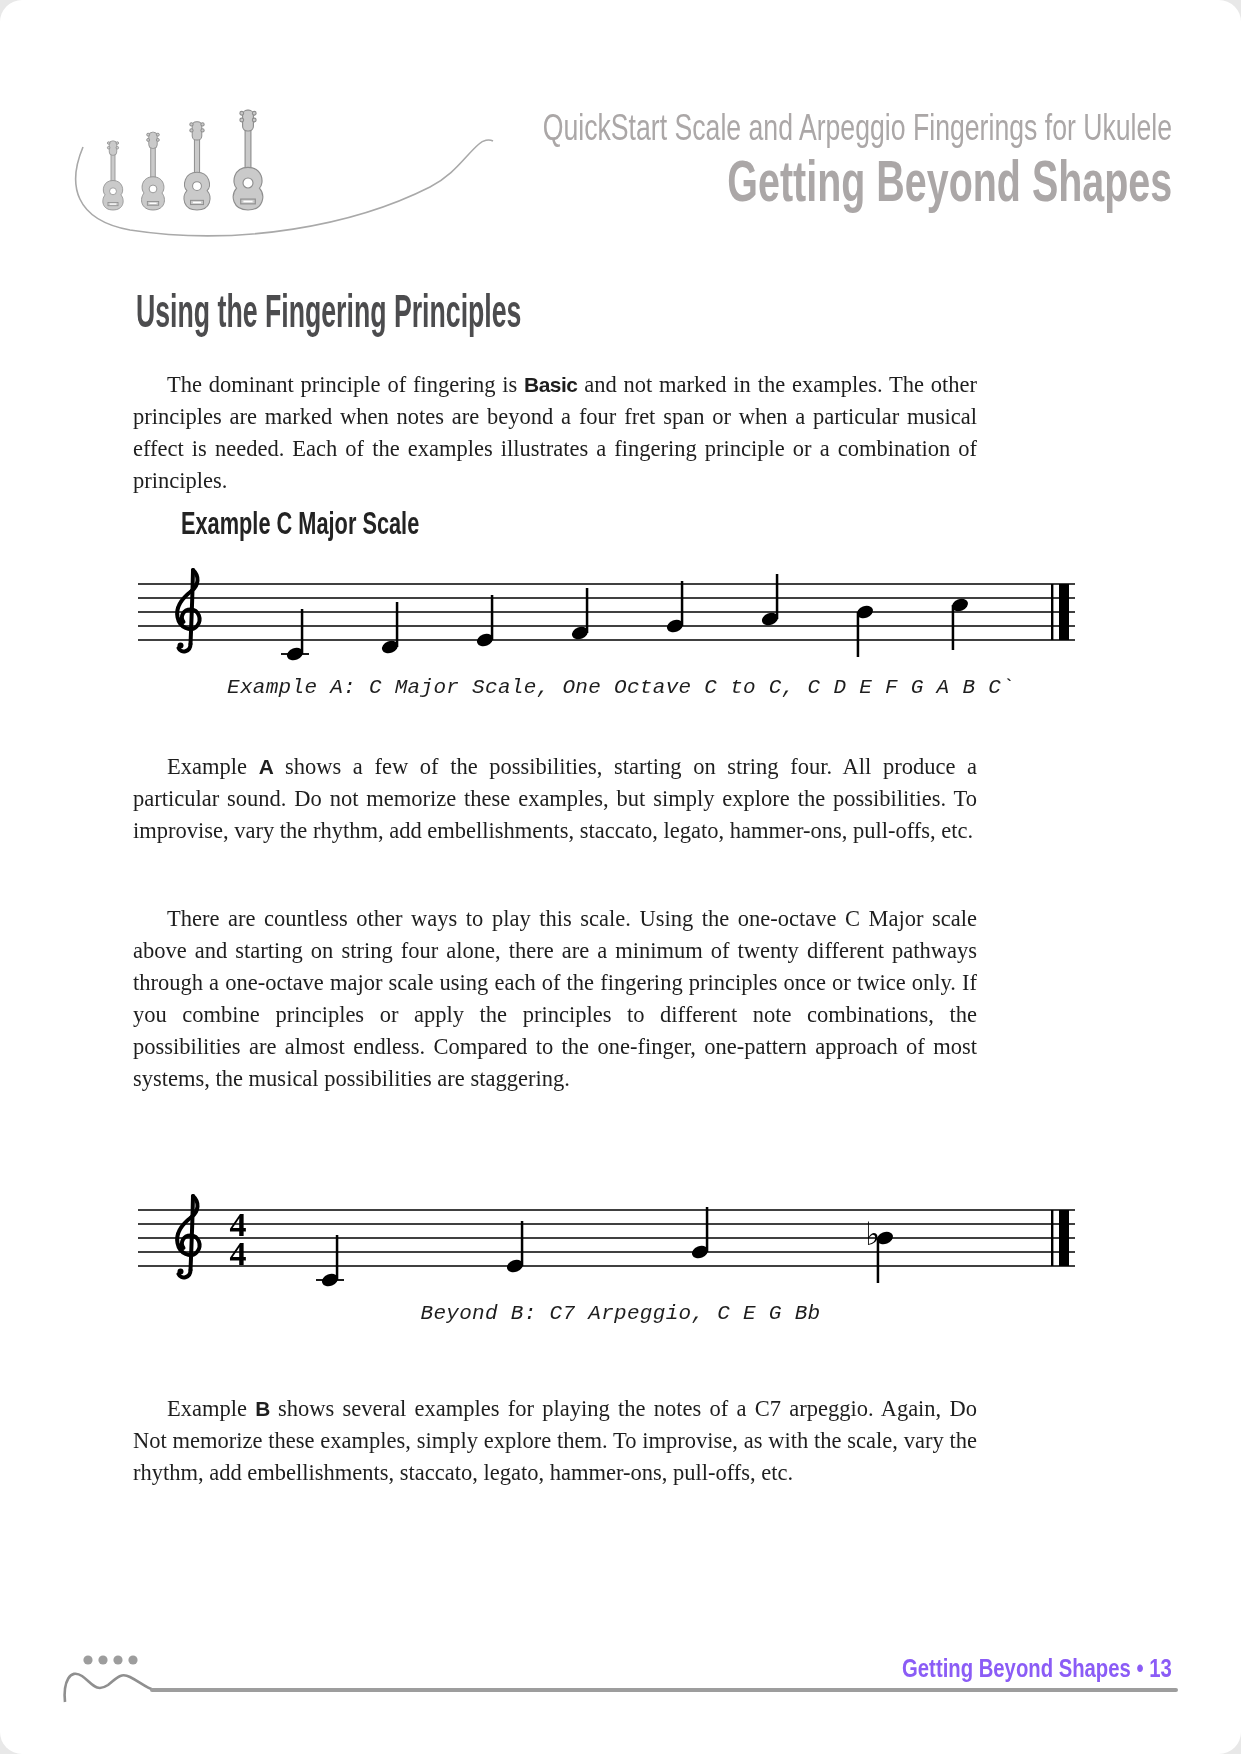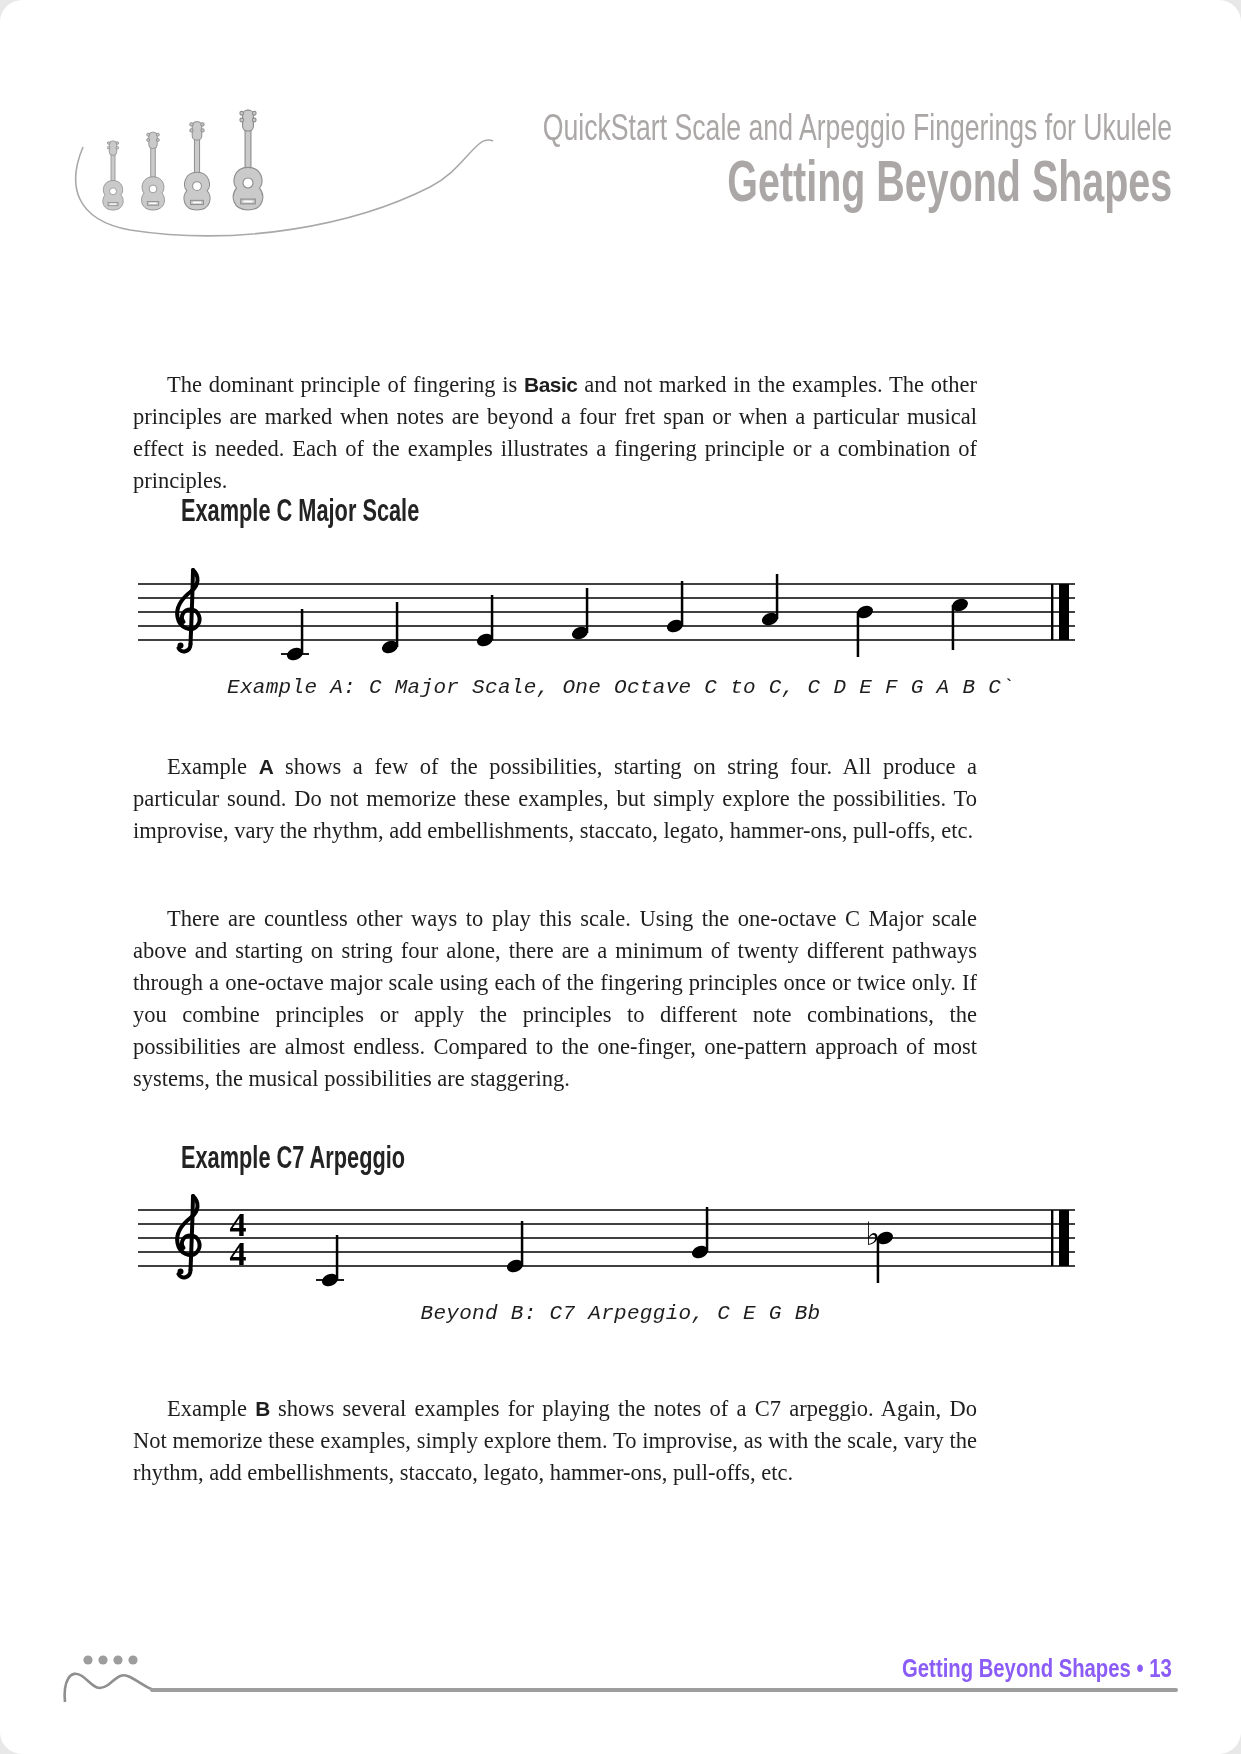--- a/index.html
+++ b/index.html
@@ -72,24 +72,27 @@
 
   <div class="abs title-block">
     <div>
       <span class="cond from-right title-line1">QuickStart Scale and Arpeggio Fingerings for Ukulele</span>
     </div>
     <div>
       <span class="cond from-right title-line2">Getting Beyond Shapes</span>
     </div>
   </div>
 
+  <div class="abs h1-wrap" style="left:136px;top:284px">
+    <span class="cond from-left h1" style="position:static">Using the Fingering Principles</span>
+  </div>
 
   <p class="abs para" style="top:346px"><span>The dominant principle of fingering is </span><span class="bsans">Basic</span><span> and not marked in the examples. The other principles are marked when notes are beyond a four fret span or when a particular musical effect is needed. Each of the examples illustrates a fingering principle or a combination of principles.</span></p>
 
-  <div class="abs" style="left:181px;top:492px">
+  <div class="abs" style="left:181px;top:505px">
     <span class="cond from-left h2" style="position:static">Example C Major Scale</span>
   </div>
 
   <div class="abs staff-box" style="top:560px" id="staff-scale">
       <svg viewBox="0 0 945 106" width="945" height="106">
         <line x1="0" y1="24" x2="937" y2="24" stroke="#000" stroke-width="1.5"></line>
         <line x1="0" y1="38" x2="937" y2="38" stroke="#000" stroke-width="1.5"></line>
         <line x1="0" y1="52" x2="937" y2="52" stroke="#000" stroke-width="1.5"></line>
         <line x1="0" y1="66" x2="937" y2="66" stroke="#000" stroke-width="1.5"></line>
         <line x1="0" y1="80" x2="937" y2="80" stroke="#000" stroke-width="1.5"></line>
@@ -121,23 +124,20 @@
         <rect x="921" y="24" width="10" height="56" fill="#000"></rect>
       </svg>
     </div>
 
   <div class="abs caption" style="top:676px">Example A: C Major Scale, One Octave C to C, C D E F G A B C`</div>
 
   <p class="abs para" style="top:728px"><span>Example </span><span class="bsans">A</span><span> shows a few of the possibilities, starting on string four. All produce a particular sound. Do not memorize these examples, but simply explore the possibilities. To improvise, vary the rhythm, add embellishments, staccato, legato, hammer-ons, pull-offs, etc.</span></p>
 
   <p class="abs para" style="top:880px">There are countless other ways to play this scale. Using the one-octave C Major scale above and starting on string four alone, there are a minimum of twenty different pathways through a one-octave major scale using each of the fingering principles once or twice only. If you combine principles or apply the principles to different note combinations, the possibilities are almost endless. Compared to the one-finger, one-pattern approach of most systems, the musical possibilities are staggering.</p>
 
-  <div class="abs" style="left:181px;top:1139px">
-    <span class="cond from-left h2" style="position:static">Example C7 Arpeggio</span>
-  </div>
 
   <div class="abs staff-box" style="top:1186px" id="staff-arpeggio">
       <svg viewBox="0 0 945 106" width="945" height="106">
         <line x1="0" y1="24" x2="937" y2="24" stroke="#000" stroke-width="1.5"></line>
         <line x1="0" y1="38" x2="937" y2="38" stroke="#000" stroke-width="1.5"></line>
         <line x1="0" y1="52" x2="937" y2="52" stroke="#000" stroke-width="1.5"></line>
         <line x1="0" y1="66" x2="937" y2="66" stroke="#000" stroke-width="1.5"></line>
         <line x1="0" y1="80" x2="937" y2="80" stroke="#000" stroke-width="1.5"></line>
         <g transform="translate(14,0)" fill="none" stroke="#000" stroke-width="4" stroke-linecap="round">
           <path d="M 41 10 C 40.5 35 39.5 60 38.5 84"></path>

